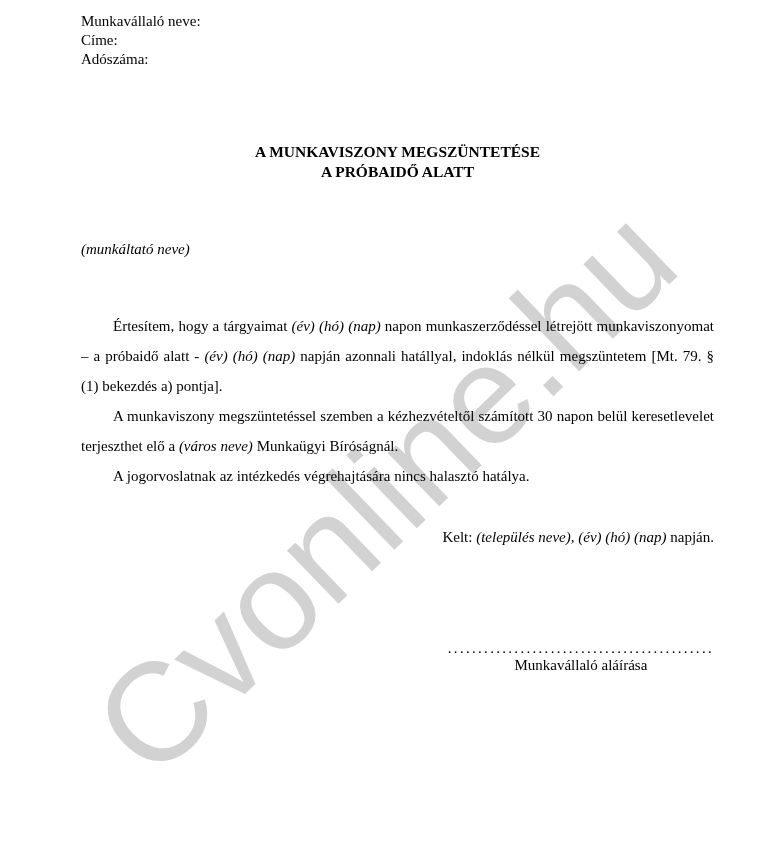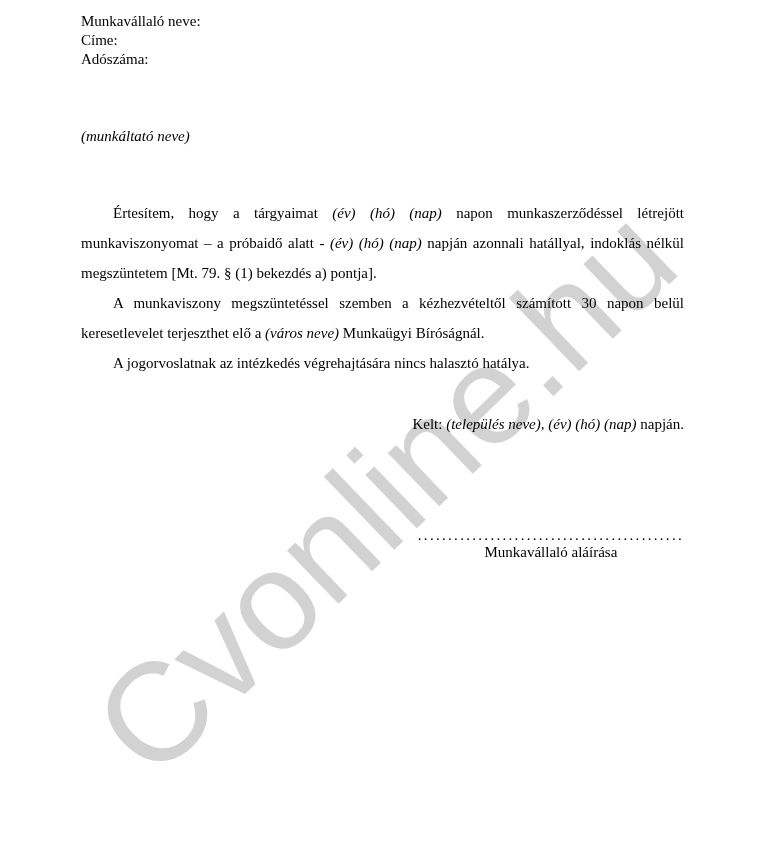--- a/index.html
+++ b/index.html
@@ -24,21 +24,21 @@
     font-family: "Liberation Sans", sans-serif;
     font-size: 140px;
     color: #d2d2d2;
     white-space: nowrap;
     z-index: 0;
     user-select: none;
   }
   .page-content {
     position: relative;
     z-index: 1;
-    padding: 12px 79px 0 81px;
+    padding: 12px 49px 0 81px;
   }
   .header-block {
     line-height: 19px;
   }
   .doc-title {
     margin-top: 73px;
     text-align: center;
     font-weight: bold;
     font-size: 15.5px;
     line-height: 20px;
@@ -88,20 +88,24 @@
 <div class="watermark" style="color: rgb(210, 210, 210);">Cvonline.hu</div>
 
 <div class="page-content">
 
   <div class="header-block">
     <div>Munkavállaló neve:</div>
     <div>Címe:</div>
     <div>Adószáma:</div>
   </div>
 
+  <div class="doc-title">
+    <div>A MUNKAVISZONY MEGSZÜNTETÉSE</div>
+    <div>A PRÓBAIDŐ ALATT</div>
+  </div>
 
   <div class="employer-block">
     <div>(munkáltató neve)</div>
   </div>
 
   <div class="body-block">
     <p><span>Értesítem, hogy a tárgyaimat </span><span class="ital">(év) (hó) (nap)</span><span> napon munkaszerződéssel létrejött munkaviszonyomat – a próbaidő alatt - </span><span class="ital">(év) (hó) (nap)</span><span> napján azonnali hatállyal, indoklás nélkül megszüntetem [Mt. 79. § (1) bekezdés a) pontja].</span></p>
     <p><span>A munkaviszony megszüntetéssel szemben a kézhezvételtől számított 30 napon belül keresetlevelet terjeszthet elő a </span><span class="ital">(város neve)</span><span> Munkaügyi Bíróságnál.</span></p>
     <p>A jogorvoslatnak az intézkedés végrehajtására nincs halasztó hatálya.</p>
   </div>

